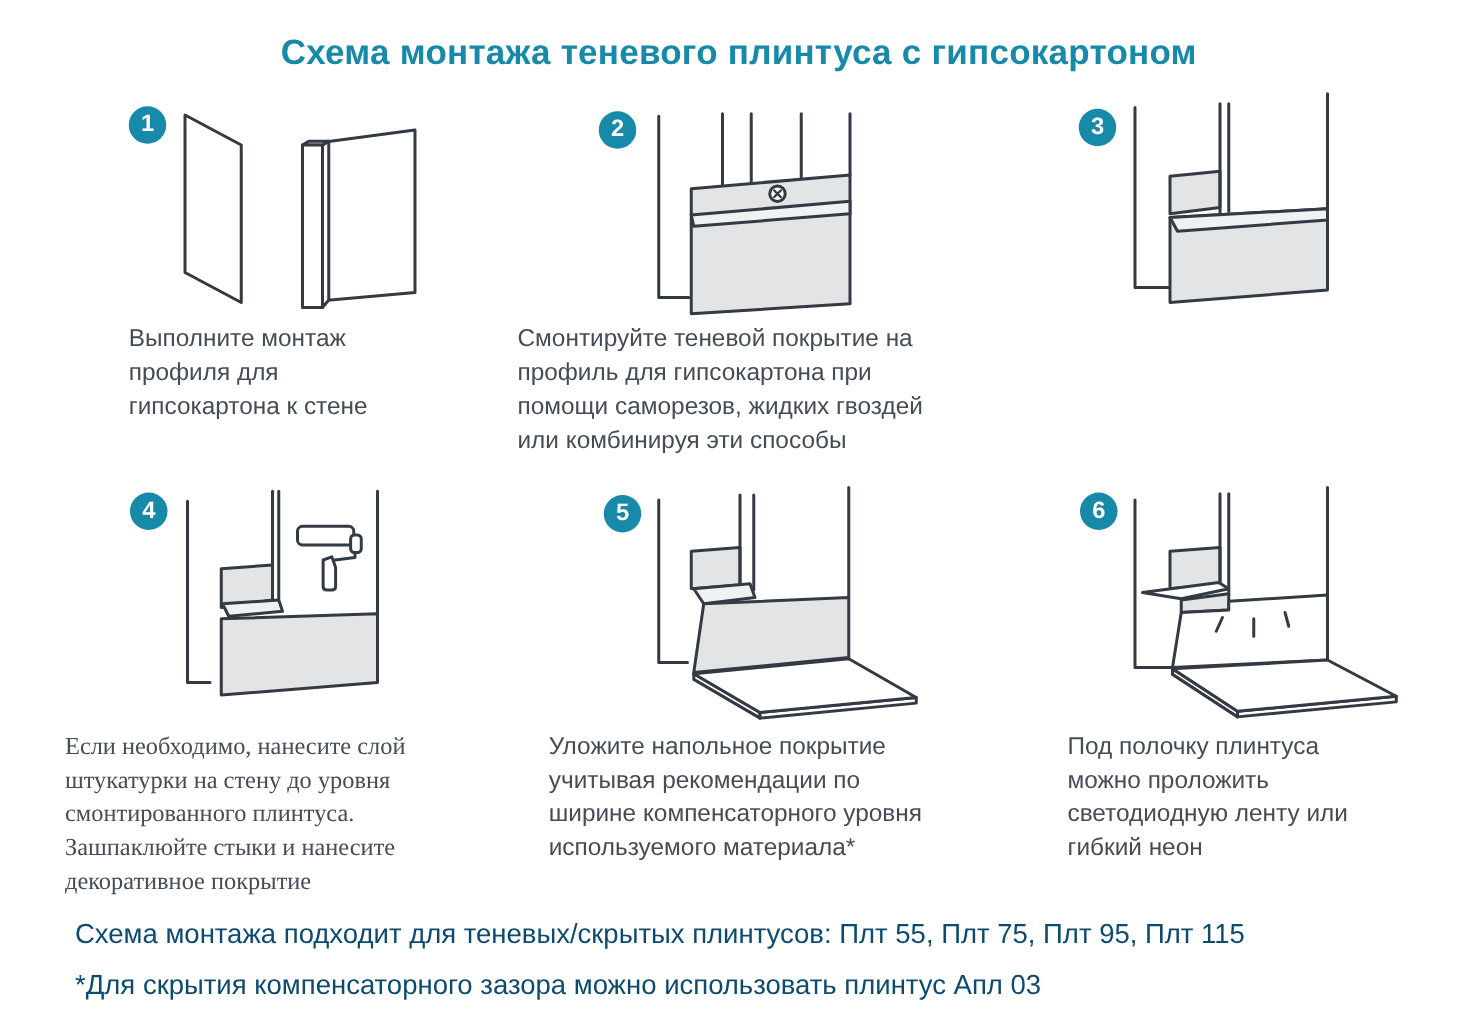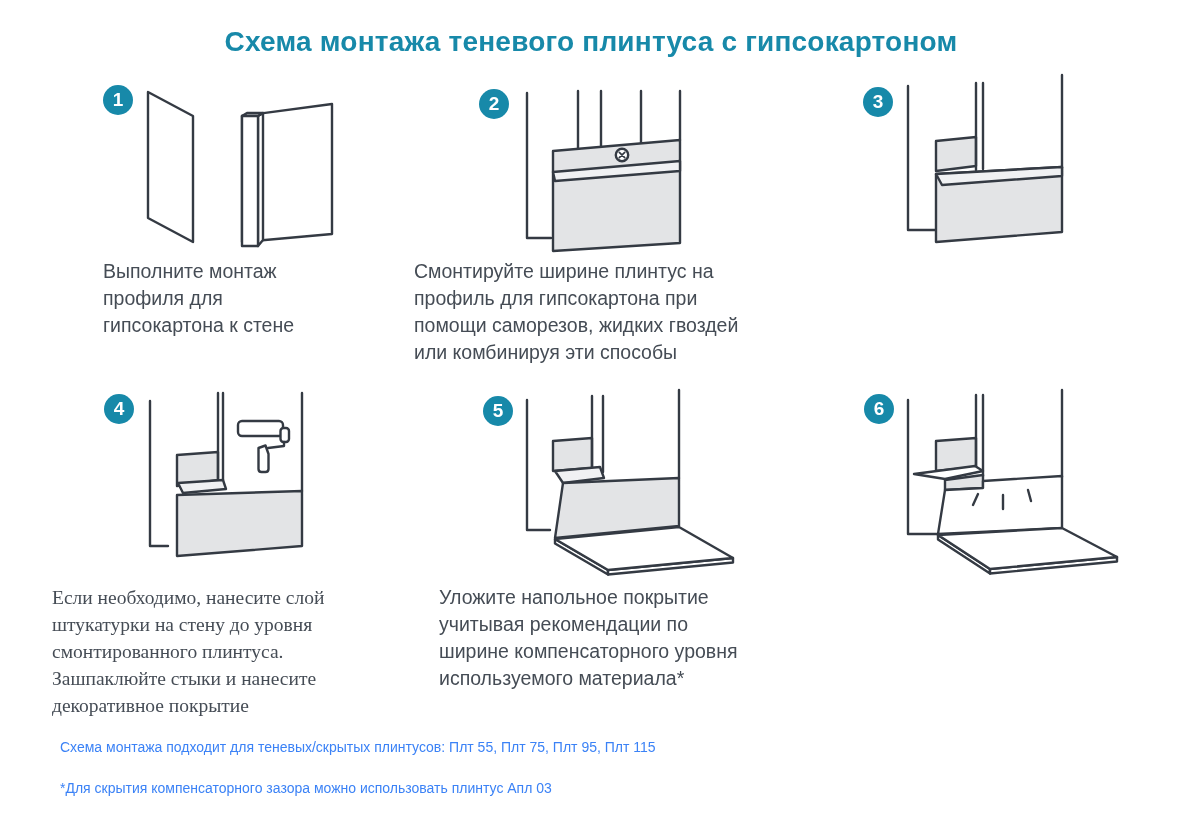--- a/index.html
+++ b/index.html
@@ -55,22 +55,22 @@
   .row2 .caption { margin-top: 6px; }
   .cap-w1 { max-width: 230px; }
   .cap-w2 { max-width: 352px; }
   .cap-w3 { max-width: 302px; }
   .cap-w4 { max-width: 332px; font-family: Liberation Serif, serif; }
   .cap-w5 { max-width: 302px; }
   .cap-w6 { max-width: 262px; }
 
   .footnotes { margin: 16px 0 0 60px; }
   .footnote {
-    font-size: 14px;
-    color: #3b82f6;
+    font-size: 22px;
+    color: #0c4a6e;
     line-height: 24px;
   }
   .footnote + .footnote { margin-top: 17px; }
 
   .stroke {
     fill: none;
     stroke: #343A43;
     stroke-width: 2.4;
     stroke-linecap: round;
     stroke-linejoin: round;
@@ -113,21 +113,21 @@
           <line class="stroke" x1="166" y1="8" x2="166" y2="61"></line>
           <line class="stroke" x1="205" y1="8" x2="205" y2="57"></line>
           <polygon class="f-panel" points="78,68 205,57 205,160 78,168"></polygon>
           <polygon class="f-band" points="78,89 205,78 205,88 80,98"></polygon>
           <g>
             <circle class="f-white" cx="147" cy="72" r="6.2"></circle>
             <path class="stroke thin" d="M144.3,69.3 L149.7,74.7 M149.7,69.3 L144.3,74.7"></path>
           </g>
         </svg>
       </div>
-      <p class="caption cap-w2">Смонтируйте ширине плинтус на профиль для гипсокартона при помощи саморезов, жидких гвоздей или комбинируя эти способы</p>
+      <p class="caption cap-w2">Смонтируйте теневой покрытие на профиль для гипсокартона при помощи саморезов, жидких гвоздей или комбинируя эти способы</p>
     </div>
 
     <div class="step row1">
       <div class="figure">
         <div class="badge" style="left:71px; top:7px;">3</div>
         <svg style="left:61px; top:-7px;" width="215" height="172" viewBox="0 0 215 172">
           <polyline class="stroke" points="55,13 55,157 82,157"></polyline>
           <line class="stroke" x1="209" y1="2" x2="209" y2="95"></line>
           <polygon class="f-panel" points="83,68 123,64 123,93 83,98"></polygon>
           <line class="stroke" x1="123" y1="10" x2="123" y2="97"></line>
@@ -195,20 +195,21 @@
           <g>
             <line class="stroke" x1="123" y1="106" x2="118" y2="117"></line>
             <line class="stroke" x1="148" y1="107" x2="148" y2="121"></line>
             <line class="stroke" x1="173" y1="102" x2="176" y2="113"></line>
           </g>
           <polygon class="f-white" points="83,147 135,181 135,185.5 83,151.5"></polygon>
           <polygon class="f-white" points="135,181 262,169 262,173.5 135,185.5"></polygon>
           <polygon class="f-white" points="83,147 207,140 262,169 135,181"></polygon>
         </svg>
       </div>
+      <p class="caption cap-w6">Под полочку плинтуса можно проложить светодиодную ленту или гибкий неон</p>
     </div>
 
   </div>
 
   <div class="footnotes">
     <p class="footnote">Схема монтажа подходит для теневых/скрытых плинтусов: Плт 55, Плт 75, Плт 95, Плт 115</p>
     <p class="footnote">*Для скрытия компенсаторного зазора можно использовать плинтус Апл 03</p>
   </div>
 
 </div>

